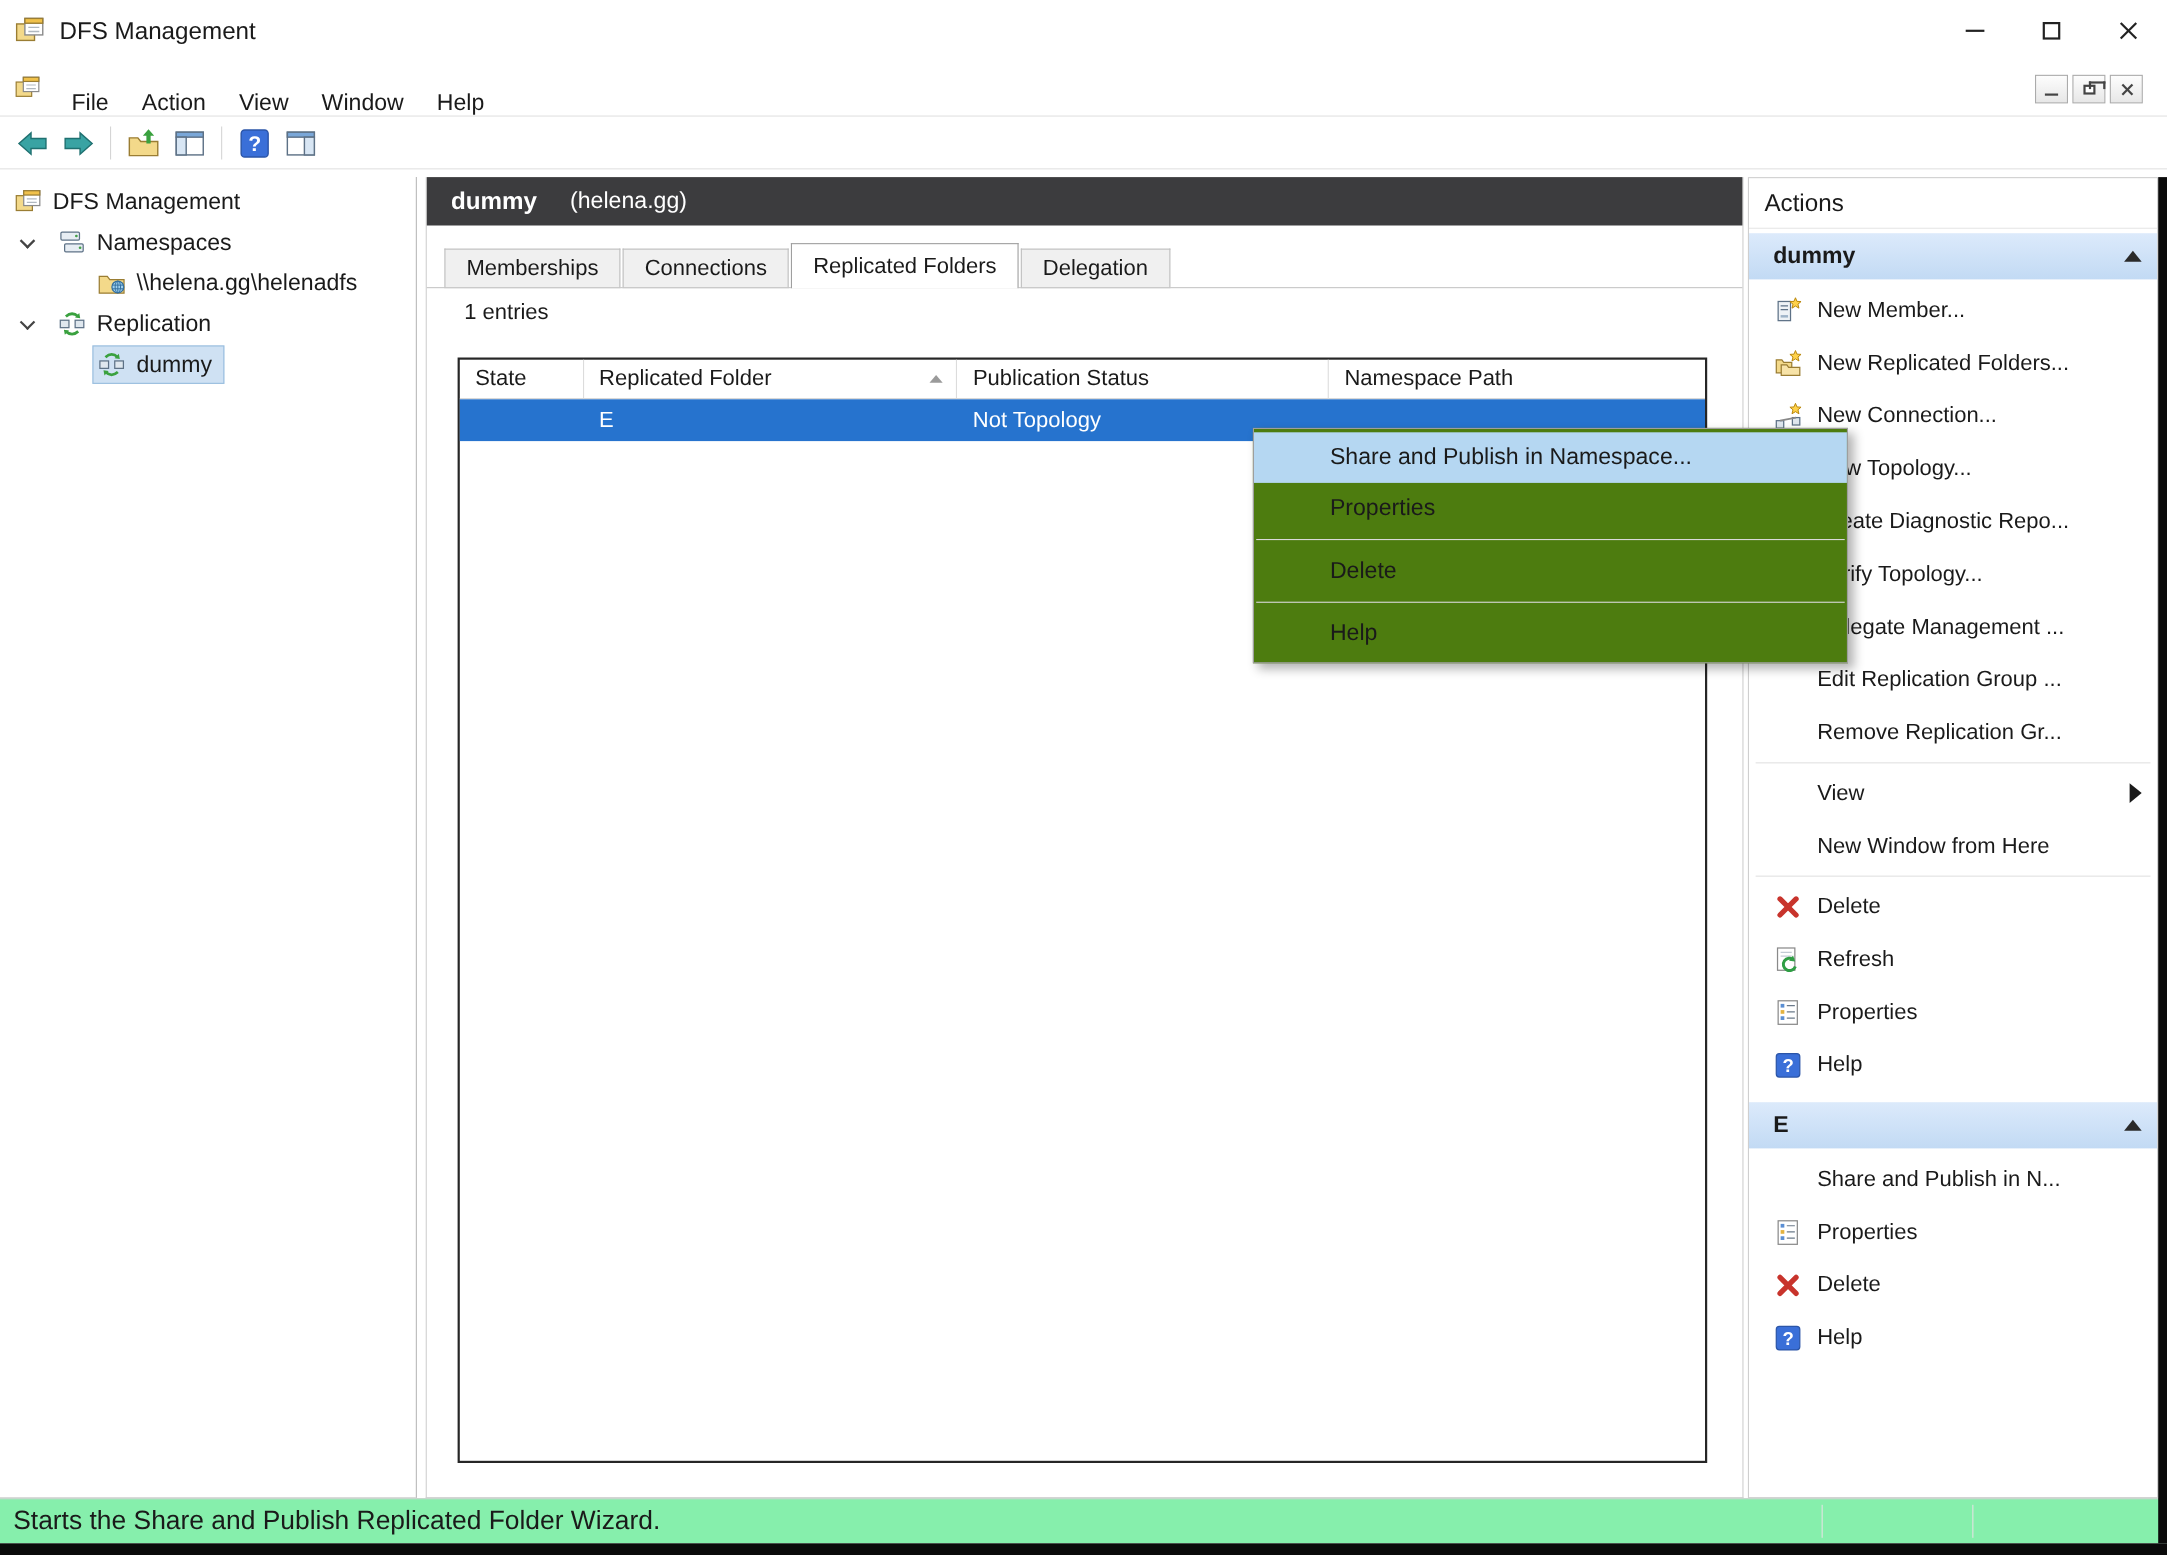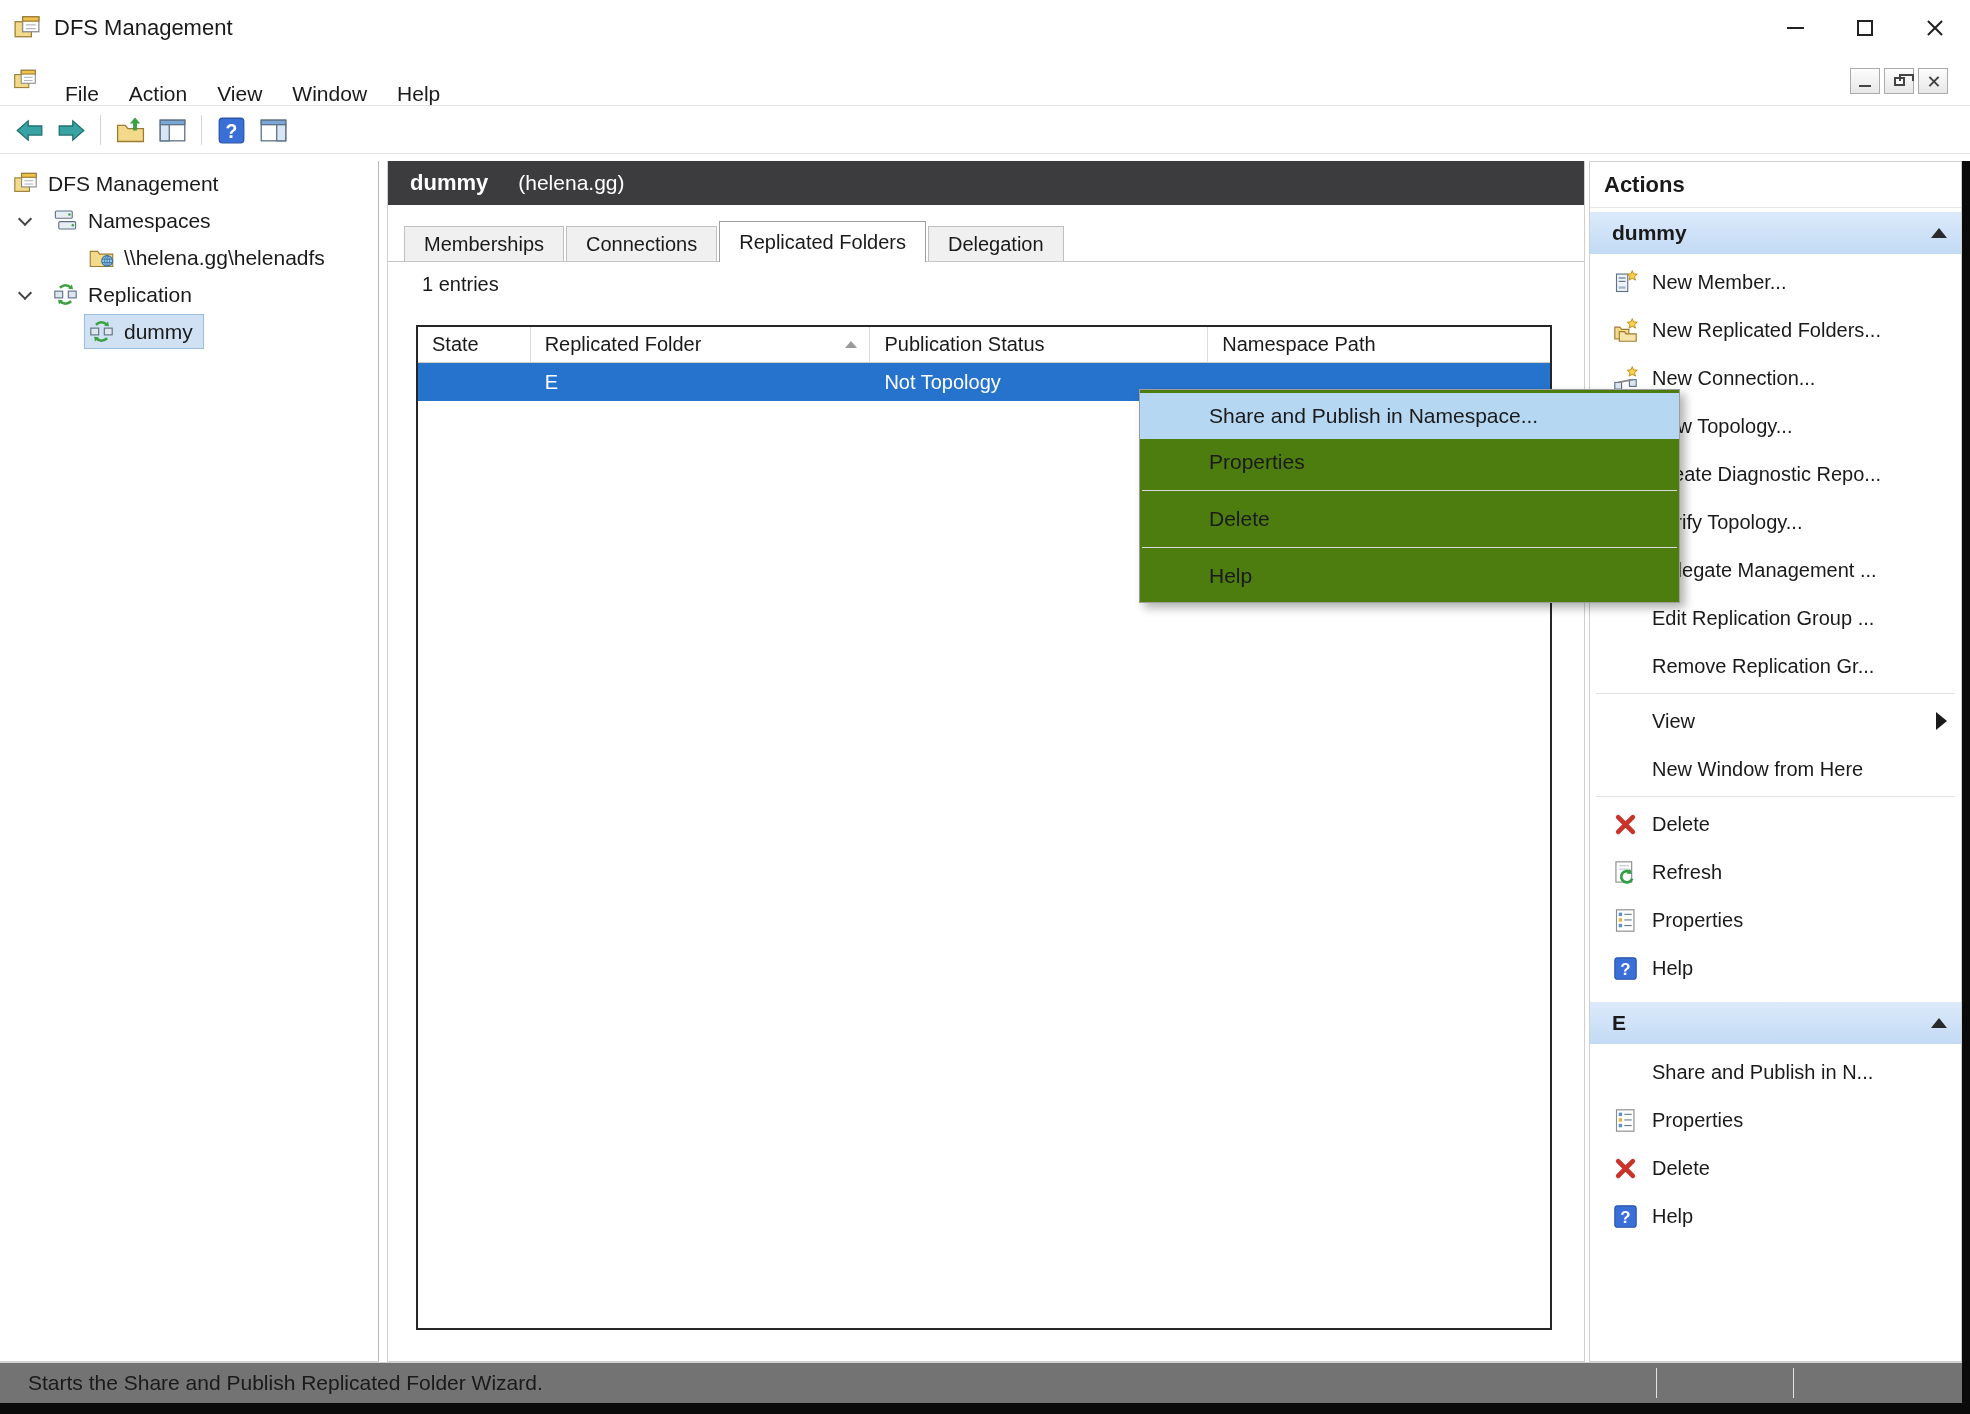--- a/index.html
+++ b/index.html
@@ -71,34 +71,34 @@
   .lt-td { display:flex; align-items:center; padding-left:14px; font-size:20px; }
 
   
   .context-menu { position:absolute; left:1139px; top:389px; width:541px; background:#4d7c0f; border:1px solid #9e9e9e; box-shadow:5px 5px 9px rgba(0,0,0,.3); padding:3px 0; z-index:50; }
   .cm-item { height:46px; display:flex; align-items:center; padding-left:69px; font-size:21px; }
   .cm-item.hl { background:#b5d7f2; }
   .cm-sep { height:1px; background:#d9d9d9; margin:5px 2px; }
 
   
   .actions-pane { position:absolute; left:1589px; top:161px; width:373px; bottom:52px; background:#fff; border:1px solid #cfcfcf; overflow:hidden; }
-  .actions-title { height:46px; display:flex; align-items:center; padding-left:14px; font-weight:bold; font-size:22px; border-bottom:1px solid #e6e6e6; }
+  .actions-title { height:46px; display:flex; align-items:center; padding-left:14px; font-weight:normal; font-size:22px; border-bottom:1px solid #e6e6e6; }
   .act-section-header { height:42px; background:linear-gradient(#dceafb,#c2daf4); display:flex; align-items:center; padding:0 22px; font-size:21px; font-weight:bold; position:relative; }
   .act-section-header.first { margin-top:4px; }
   .act-section-header.second { margin-top:10px; }
   .tri-up { position:absolute; right:14px; top:16px; width:0; height:0; border-left:8px solid transparent; border-right:8px solid transparent; border-bottom:10px solid #2a2a2a; }
   .act-items { padding-top:4px; }
   .act-item { height:48px; display:flex; align-items:center; padding-left:22px; font-size:20px; position:relative; white-space:nowrap; }
   .act-ic { width:30px; height:27px; margin-right:10px; flex:none; display:flex; align-items:center; }
   .act-ic svg { width:27px; height:27px; }
   .act-sep { height:1px; background:#e2e2e2; margin:3px 6px; }
   .act-arrow-right { position:absolute; right:14px; width:0; height:0; border-top:9px solid transparent; border-bottom:9px solid transparent; border-left:11px solid #1a1a1a; }
 
   
-  .statusbar { position:absolute; left:0; right:0; bottom:11px; height:41px; border-top:1px solid #d0d0d0; background:#737373; display:flex; align-items:center; padding-left:28px; font-size:21px; }
+  .statusbar { position:absolute; left:0; right:0; bottom:11px; height:41px; border-top:1px solid #d0d0d0; background:#86efac; display:flex; align-items:center; padding-left:12px; font-size:24px; }
   .sb-sep { position:absolute; top:5px; bottom:5px; width:1px; background:#e3e3e3; }
 
   
   .edge-bottom { position:absolute; left:0; right:0; bottom:0; height:11px; background:#0a0a0a; }
   .edge-right { position:absolute; right:0; width:8px; top:161px; bottom:11px; background:#0a0a0a; }
 </style>
 </head>
 <body>
 
 <svg width="0" height="0" style="position:absolute" aria-hidden="true">

